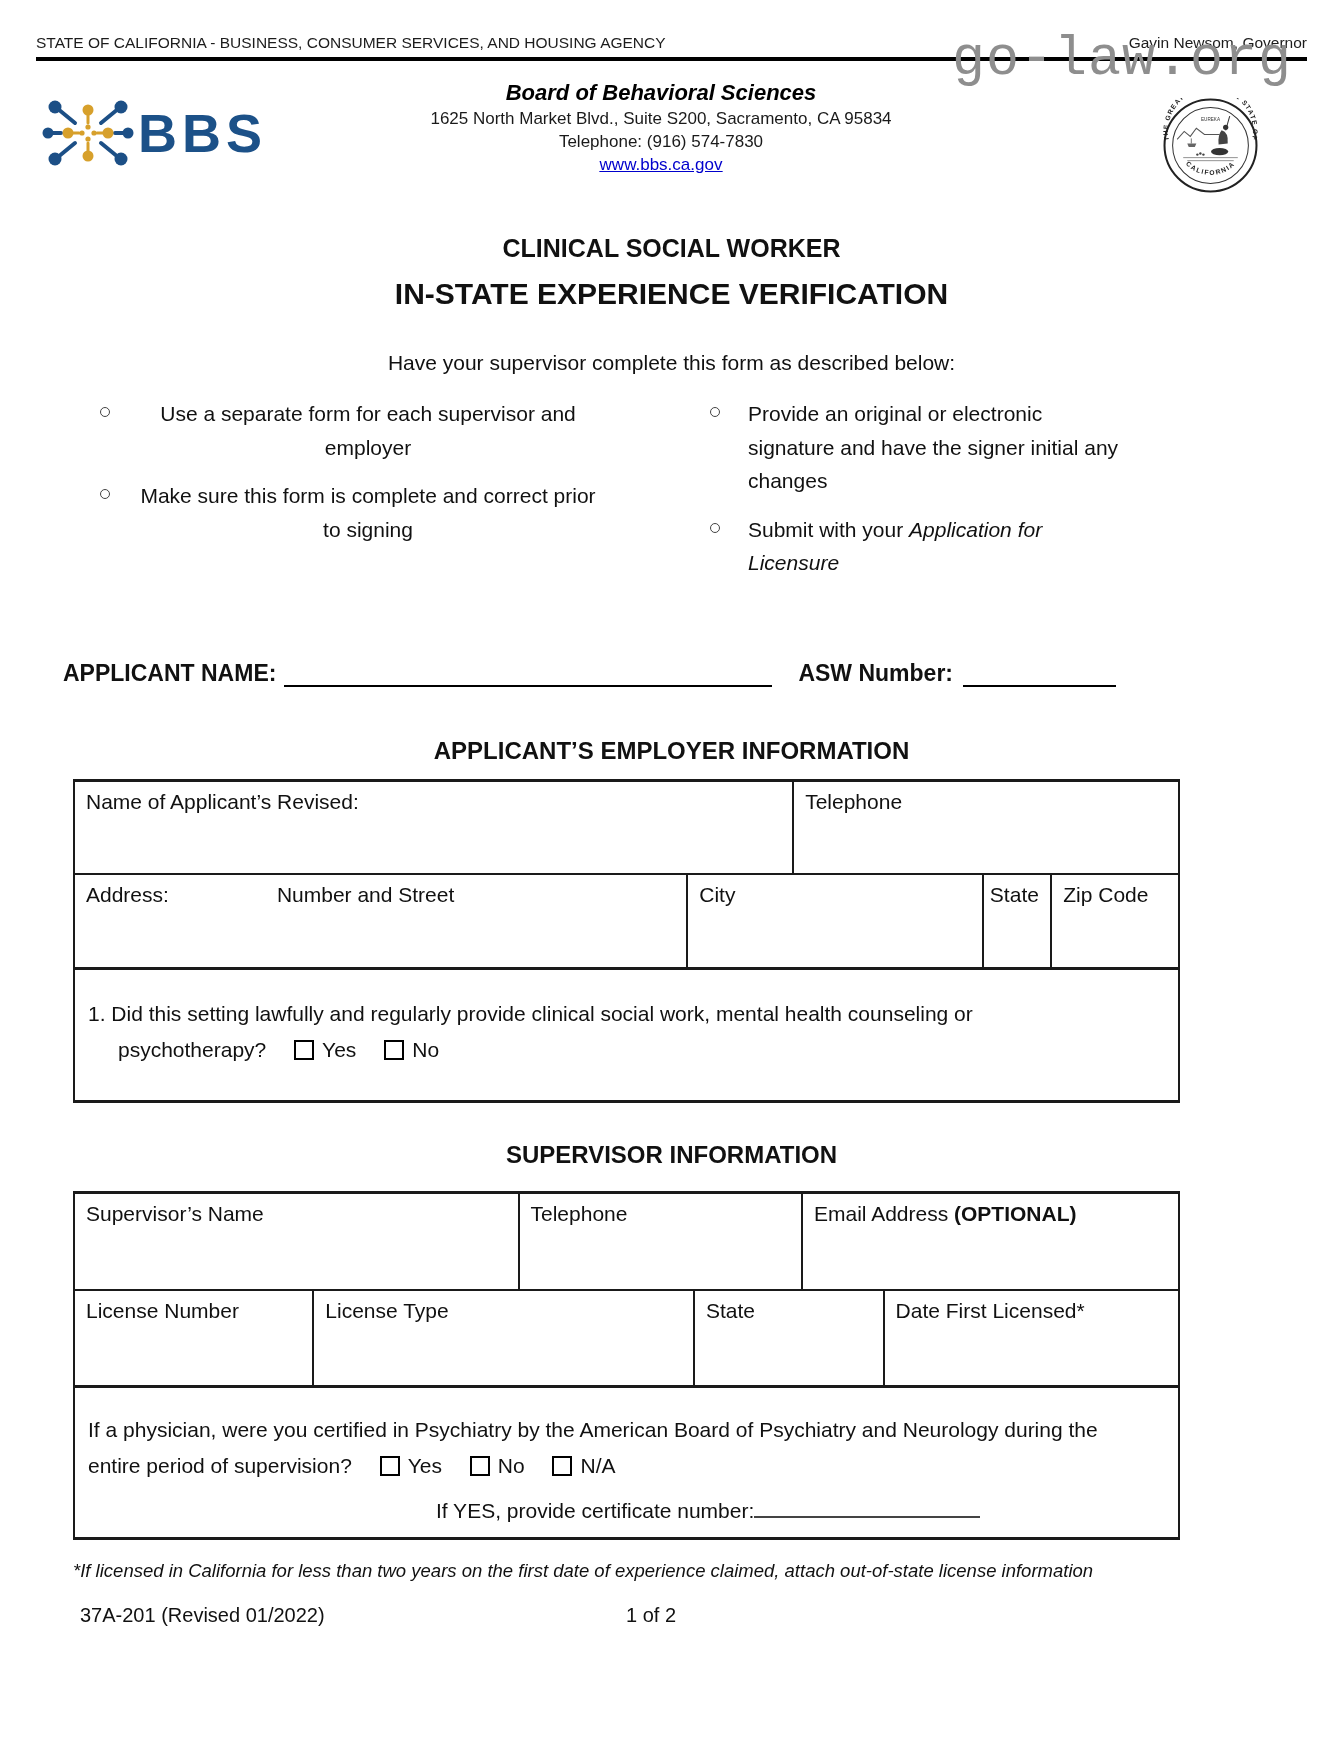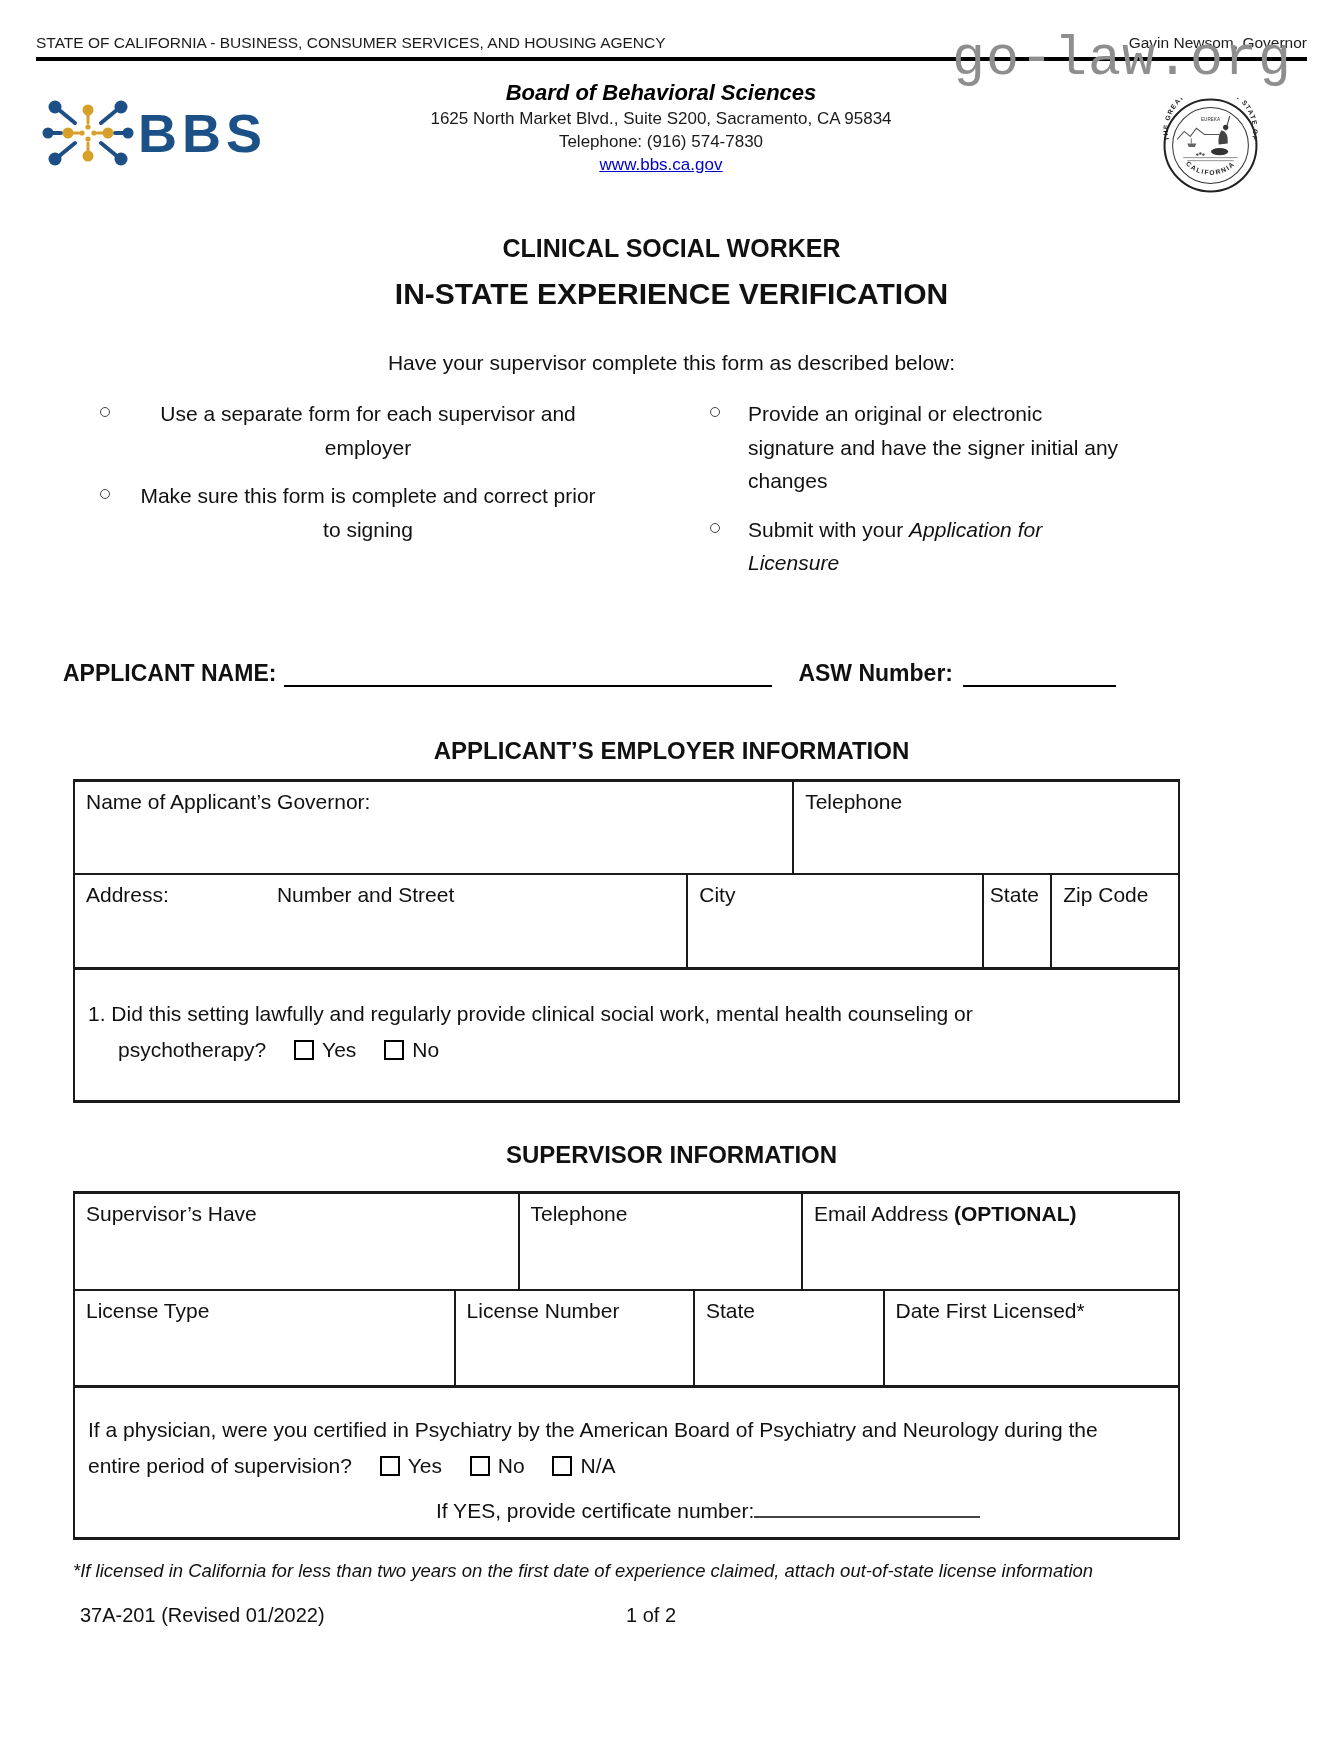--- a/index.html
+++ b/index.html
@@ -225,21 +225,21 @@
     <span class="fill-line fl-name"></span>
     <span class="asw-label">ASW Number:</span>
     <span class="fill-line fl-asw"></span>
   </div>
 
   <div class="sec-heading sh-emp">APPLICANT’S EMPLOYER INFORMATION</div>
 
   <div class="tbl tbl-emp">
     <div class="trow r-emp1 rsep">
       <div class="cell vline c-emp-name">
-        <span>Name of Applicant’s Governor:</span>
+        <span>Name of Applicant’s Revised:</span>
       </div>
       <div class="cell c-emp-tel">
         <span>Telephone</span>
       </div>
     </div>
     <div class="trow r-emp2 rsep-thick">
       <div class="cell vline c-address">
         <span>Address:</span>
         <span class="street-label">Number and Street</span>
       </div>
@@ -260,35 +260,35 @@
         <span class="cb"></span><span>No</span>
       </div>
     </div>
   </div>
 
   <div class="sec-heading sh-sup">SUPERVISOR INFORMATION</div>
 
   <div class="tbl tbl-sup">
     <div class="trow r-sup1 rsep">
       <div class="cell vline c-sup-name">
-        <span>Supervisor’s Have</span>
+        <span>Supervisor’s Name</span>
       </div>
       <div class="cell vline c-sup-tel">
         <span>Telephone</span>
       </div>
       <div class="cell c-sup-email">
         <span>Email Address </span><span class="opt-bold">(OPTIONAL)</span>
       </div>
     </div>
     <div class="trow r-sup2 rsep-thick">
+      <div class="cell vline c-lic-num">
+        <span>License Number</span>
+      </div>
       <div class="cell vline c-lic-type">
         <span>License Type</span>
-      </div>
-      <div class="cell vline c-lic-num">
-        <span>License Number</span>
       </div>
       <div class="cell vline c-lic-state">
         <span>State</span>
       </div>
       <div class="cell c-date-lic">
         <span>Date First Licensed*</span>
       </div>
     </div>
     <div class="q-cell-sup">
       <div class="phys-q">

